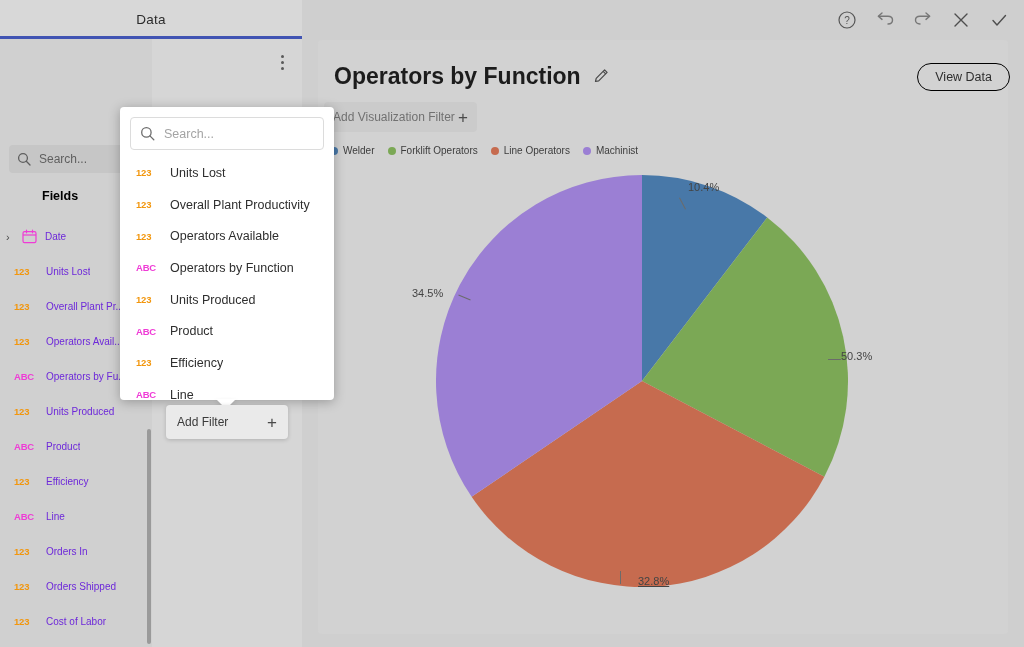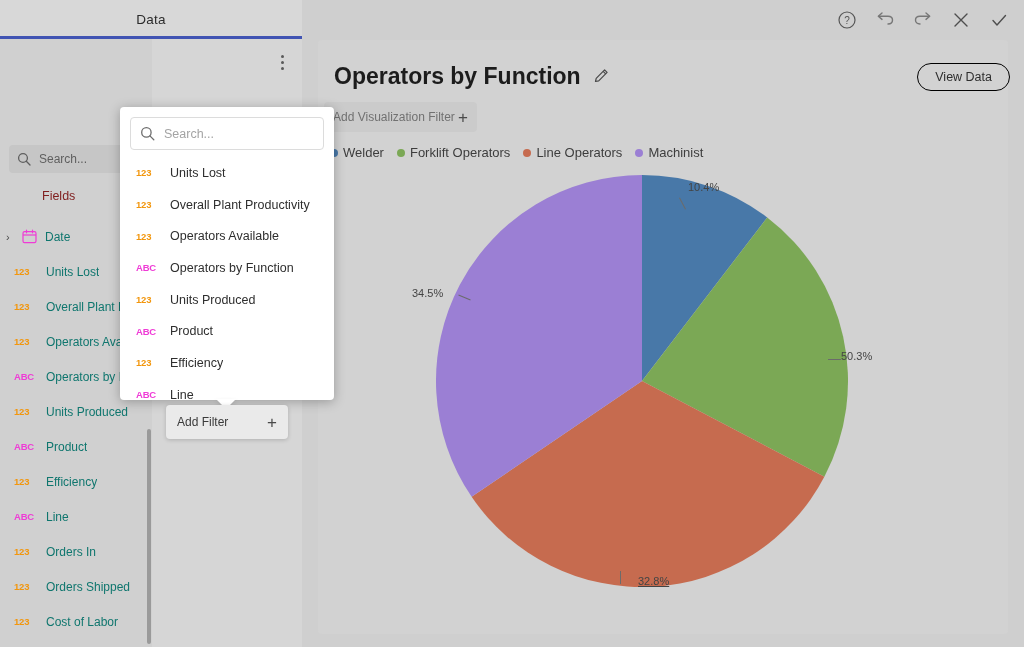--- a/index.html
+++ b/index.html
@@ -110,39 +110,39 @@
     display: flex; align-items: center; padding: 0 8px; gap: 8px;
     cursor: text;
   }
   .searchbox .ph { font-size: 12px; color: #5f5f5f; }
 
   .fieldsHdr {
     position: absolute; top: 146px; left: 14px;
     width: 124px; height: 22px;
     display: flex; align-items: center; justify-content: space-between;
   }
-  .fieldsHdr .lbl { font-size: 12.5px; font-weight: normal; color: #7f1d1d; padding-left: 28px; }
+  .fieldsHdr .lbl { font-size: 12.5px; font-weight: bold; color: #000000; padding-left: 28px; }
 
   .fieldlist { position: absolute; top: 180px; left: 0; width: 152px; }
   .fieldrow {
     height: 35px; display: flex; align-items: center;
     padding-left: 14px; gap: 8px; cursor: pointer;
   }
   .chev {
     width: 10px; font-size: 11px; color: #4a4a4a; flex: none;
     margin-left: -8px; margin-right: -2px;
   }
   .typeicon {
     font-size: 9.5px; font-weight: bold; letter-spacing: -.2px;
     flex: none; width: 24px;
   }
   .t-num { color: #f2960d; }
   .t-txt { color: #ef3bd6; }
   .fieldname {
-    font-size: 12px; color: #0f766e;
+    font-size: 10px; color: #6d28d9;
     white-space: nowrap; overflow: hidden;
   }
   .calIcon { width: 15px; height: 15px; flex: none; }
 
   .scrollTrack {
     position: absolute; right: 1px; top: 390px;
     width: 4px; height: 215px; border-radius: 2px; background: #9a9a9a;
   }
 
   
@@ -178,21 +178,21 @@
     display: flex; align-items: center; justify-content: space-between;
     padding: 0 9px;
     font-size: 12px; color: #717171; cursor: pointer;
   }
   .legend {
     position: absolute; top: 106px; left: 28px;
     display: flex; align-items: center; gap: 13px;
   }
   .legitem { display: flex; align-items: center; gap: 5px; }
   .legdot { width: 8px; height: 8px; border-radius: 50%; flex: none; }
-  .leglbl { font-size: 13px; color: #3d3d3d; white-space: nowrap; }
+  .leglbl { font-size: 10px; color: #3d3d3d; white-space: nowrap; }
 
   .chartcard {
     position: absolute; top: 1px; left: 16px;
     width: 690px; height: 594px;
     background: #d2d2d2; border-radius: 4px;
   }
   .piewrap {
     position: absolute; top: 136px; left: 134px;
     width: 412px; height: 412px;
   }

